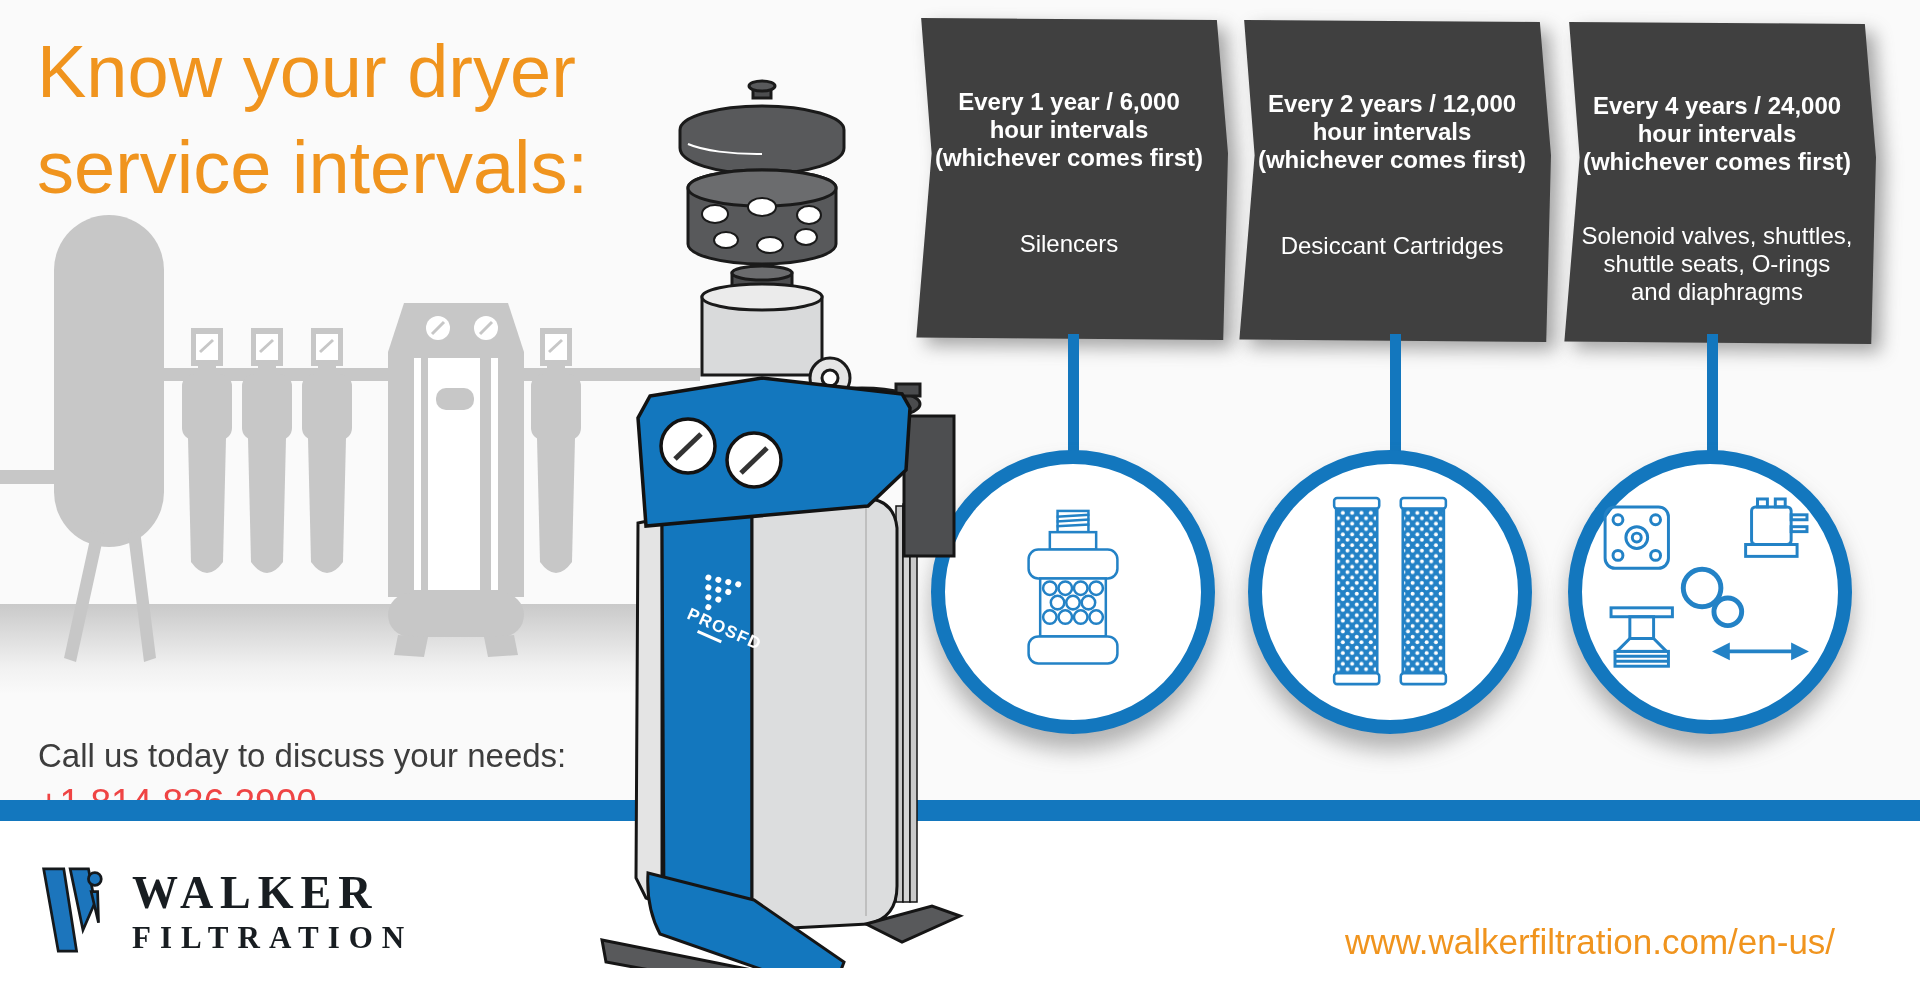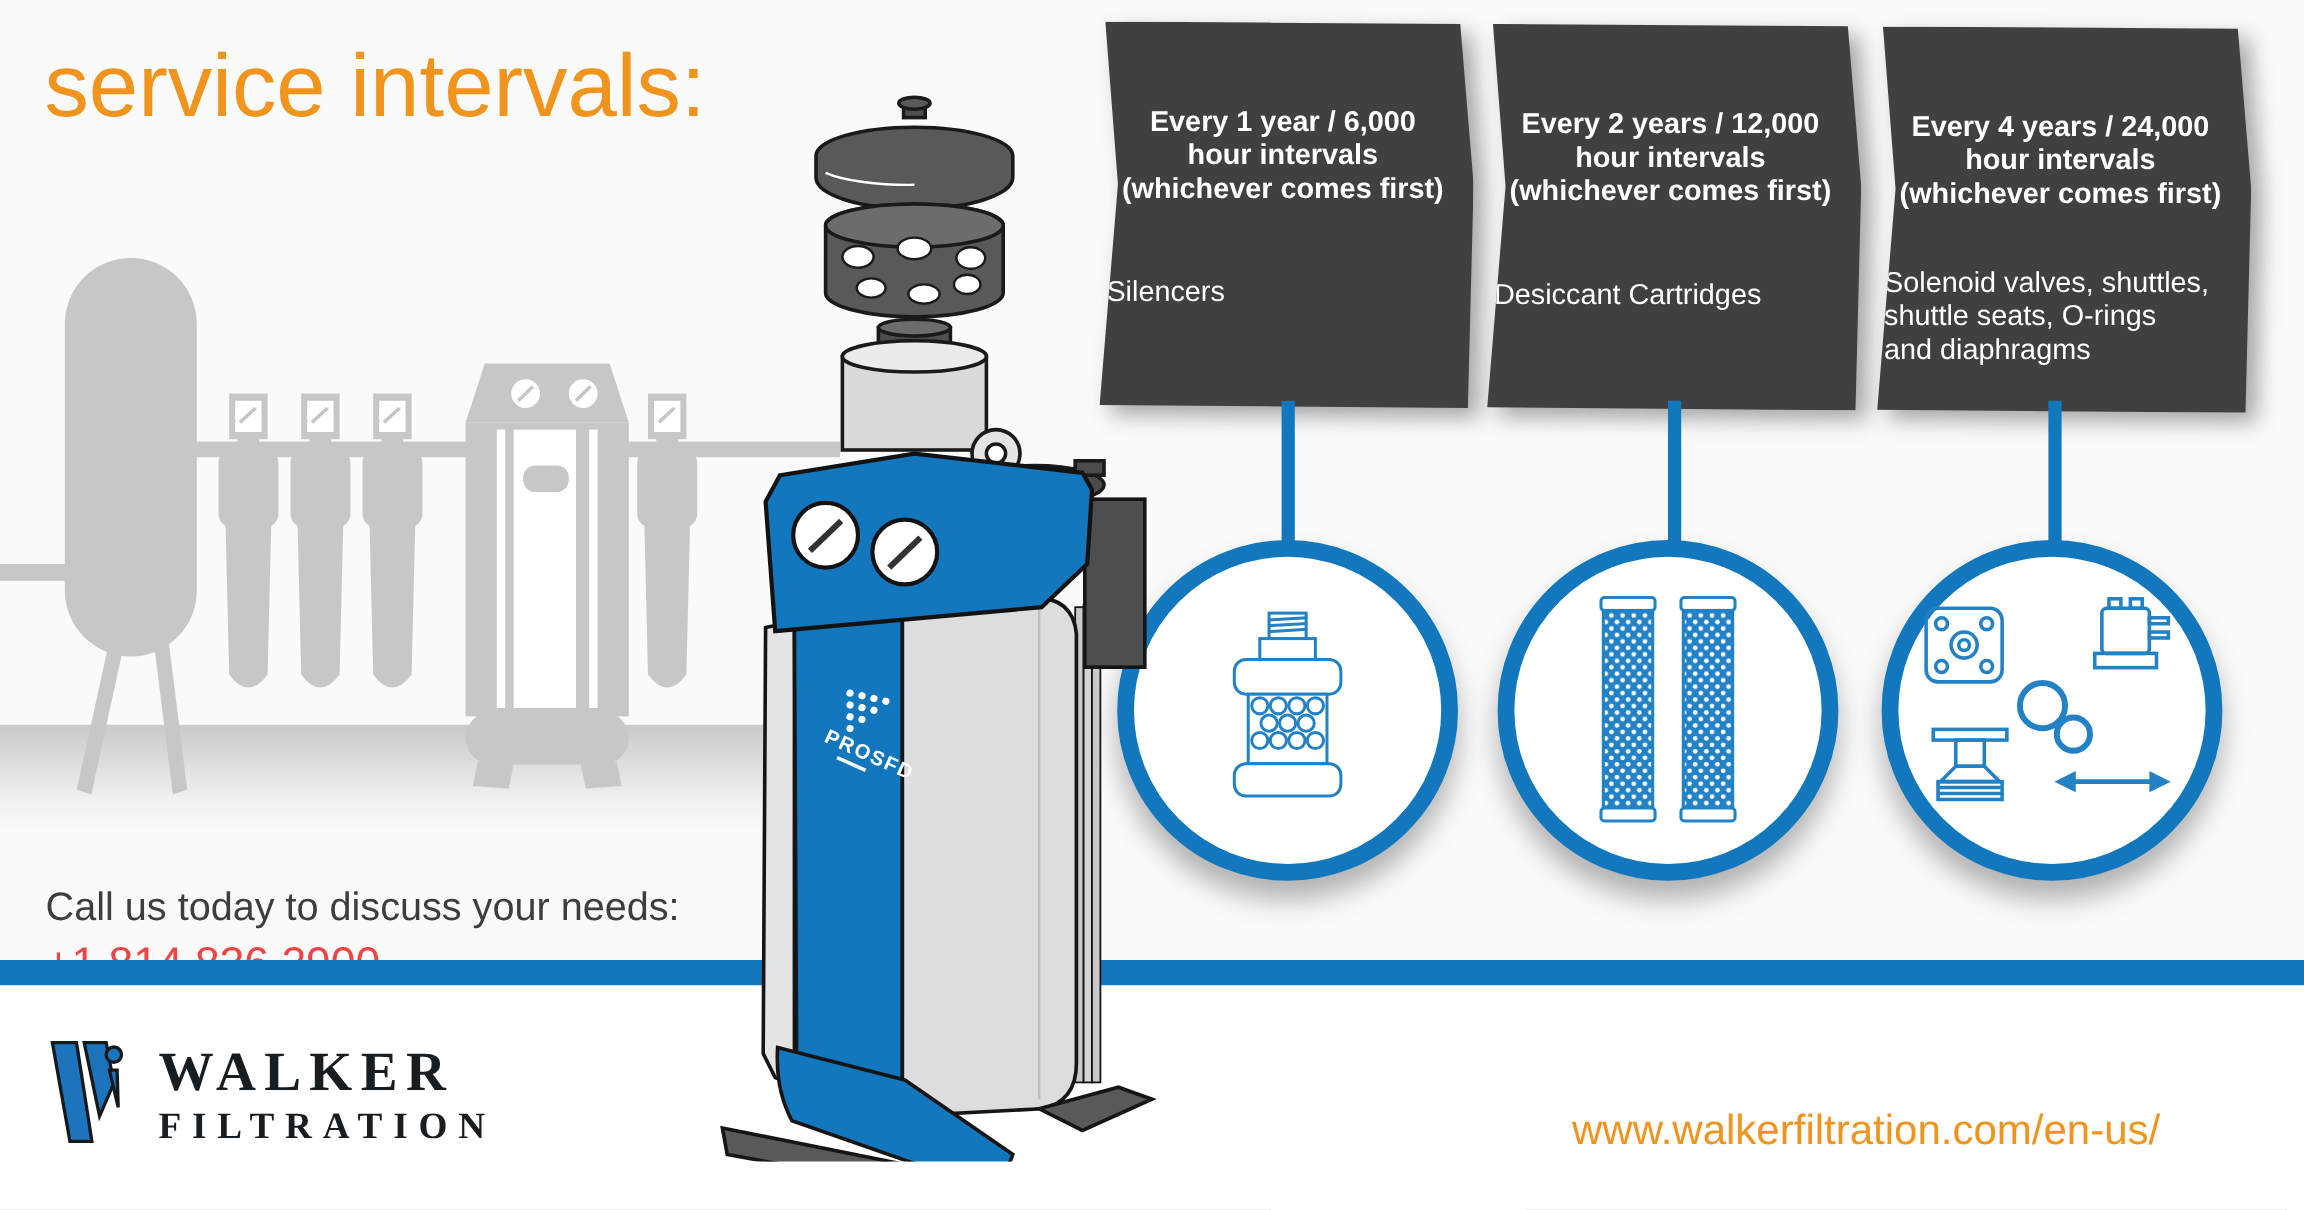--- a/index.html
+++ b/index.html
@@ -41,35 +41,35 @@
     font-family:"Liberation Serif","DejaVu Serif",serif;font-weight:700;
     font-size:46px;letter-spacing:7px;color:#181d21;line-height:46px;
   }
   #brand .sub{
     font-family:"Liberation Serif","DejaVu Serif",serif;font-weight:700;
     font-size:31px;letter-spacing:9px;color:#181d21;line-height:40px;margin-top:2px;
   }
   
   #site-url{
     position:absolute;left:1310px;top:922px;width:560px;z-index:3;
-    font-size:35px;color:#f0941e;
+    font-size:35px;color:#f0941e;text-align:center;
   }
   
   .panel-wrap{position:absolute;z-index:3;filter:drop-shadow(9px 8px 9px rgba(60,60,60,0.45));}
   .panel{
     position:relative;width:318px;height:322px;background:#404040;
     clip-path:polygon(3.5% 0%,96.5% 0.6%,100% 42%,98.5% 100%,2% 99.2%,6.8% 42%);
   }
   .panel-heading{
     position:absolute;left:12px;right:12px;top:70px;text-align:center;
     color:#ffffff;font-weight:700;font-size:24px;line-height:28px;
     white-space:pre-line;
   }
   .panel-item{
-    position:absolute;left:12px;right:12px;top:212px;text-align:left;
+    position:absolute;left:12px;right:12px;top:212px;text-align:center;
     color:#ffffff;font-weight:400;font-size:24px;line-height:28px;
     white-space:pre-line;
   }
   .panel-item.three-line{top:200px;}
   
   .connector{position:absolute;width:11px;height:128px;top:334px;background:#1377be;z-index:3;}
   .circle{
     position:absolute;top:450px;width:256px;height:256px;background:#ffffff;
     border:14px solid #1377be;border-radius:50%;z-index:4;
     filter:drop-shadow(0px 16px 11px rgba(70,70,70,0.40));
@@ -77,20 +77,21 @@
   }
   
   #dryer-svg{position:absolute;left:510px;top:78px;z-index:6;}
 </style>
 </head>
 <body>
 
 <div id="stage">
 
   <div id="headline">
+    <div>Know your dryer</div>
     <div>service intervals:</div>
   </div>
 
   <div id="floor-band"></div>
 
   <svg id="silhouette-svg" width="700" height="470" viewBox="0 0 700 470">
     <g fill="#c7c7c7" stroke="none">
 
       <rect x="150" y="168" width="550" height="13"></rect>
       <rect x="0" y="270" width="58" height="14"></rect>

